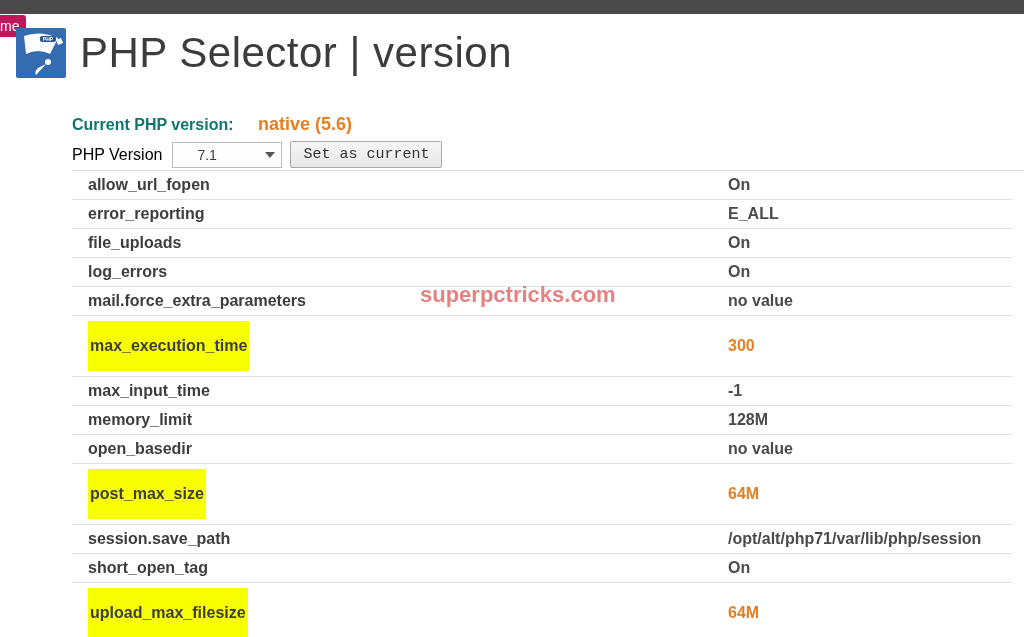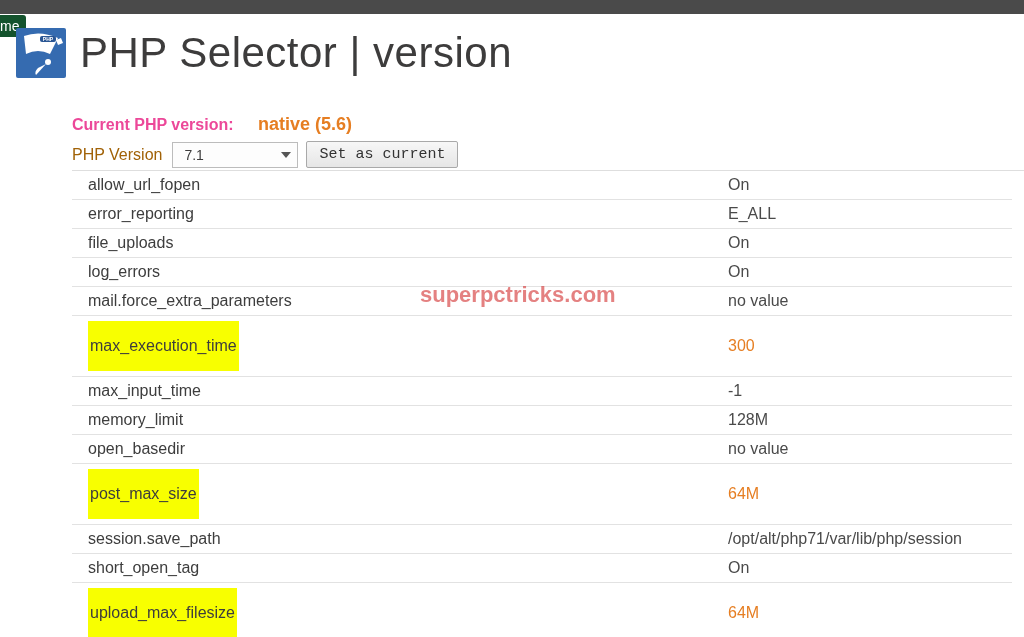--- a/index.html
+++ b/index.html
@@ -14,21 +14,21 @@
     overflow: hidden;
   }
   .topbar {
     height: 14px;
     background: #4a4a4a;
   }
   .me-tab {
     position: absolute;
     top: 15px;
     left: 0;
-    background: #14532d;
+    background: #be185d;
     color: #fff;
     font-size: 14px;
     padding: 3px 7px 3px 0px;
     border-radius: 0 3px 3px 0;
   }
   .header {
     display: flex;
     align-items: center;
     padding: 14px 16px 14px 16px;
   }
@@ -52,46 +52,46 @@
     padding: 0 0 0 72px;
     position: relative;
   }
   .curver-line {
     margin-top: 22px;
     margin-bottom: 6px;
   }
   .curver-label {
     font-weight: 700;
     font-size: 16px;
-    color: #ec4899;
+    color: #0f766e;
   }
   .curver-value {
     font-weight: 700;
     font-size: 18px;
     color: #e67e22;
     margin-left: 20px;
   }
   .verrow {
     display: flex;
     align-items: center;
     margin-top: 4px;
     border-bottom: 1px solid #dedede;
     padding-bottom: 2px;
   }
   .verlabel {
     font-size: 16px;
-    color: #a16207;
+    color: #000000;
     margin-right: 10px;
   }
   .ver-select {
-    width: 126px;
+    width: 110px;
     height: 26px;
     border: 1px solid #bcbcbc;
     background: #fdfdfd;
-    padding: 0 22px 0 11px;
+    padding: 0 22px 0 24px;
     font-size: 14px;
     position: relative;
     display: inline-flex;
     align-items: center;
     cursor: pointer;
   }
   .ver-select .caret {
     position: absolute;
     right: 6px;
     top: 50%;
@@ -118,22 +118,22 @@
     border-collapse: collapse;
     font-size: 16px;
   }
   table.opts td {
     border-bottom: 1px solid #e2e2e2;
     padding: 5px 0 5px 16px;
     color: #3d3d3d;
     vertical-align: middle;
     height: 28px;
   }
-  table.opts td.key { font-weight: 400; width: 640px; }
-  table.opts td.val { font-weight: 400; color: #4a4a4a; }
+  table.opts td.key { font-weight: 700; width: 640px; }
+  table.opts td.val { font-weight: 700; color: #4a4a4a; }
   table.opts td.val.orange { color: #e67e22; }
   .hl { background: #f8ff00; display:inline-block; padding: 16px 2px; }
   .savebtn {
     display: inline-block;
     border: 1px solid #a9a9a9;
     background: linear-gradient(#f7f7f7, #e6e6e6);
     padding: 4px 14px;
     font-size: 15px;
     color: #333;
     cursor: pointer;

